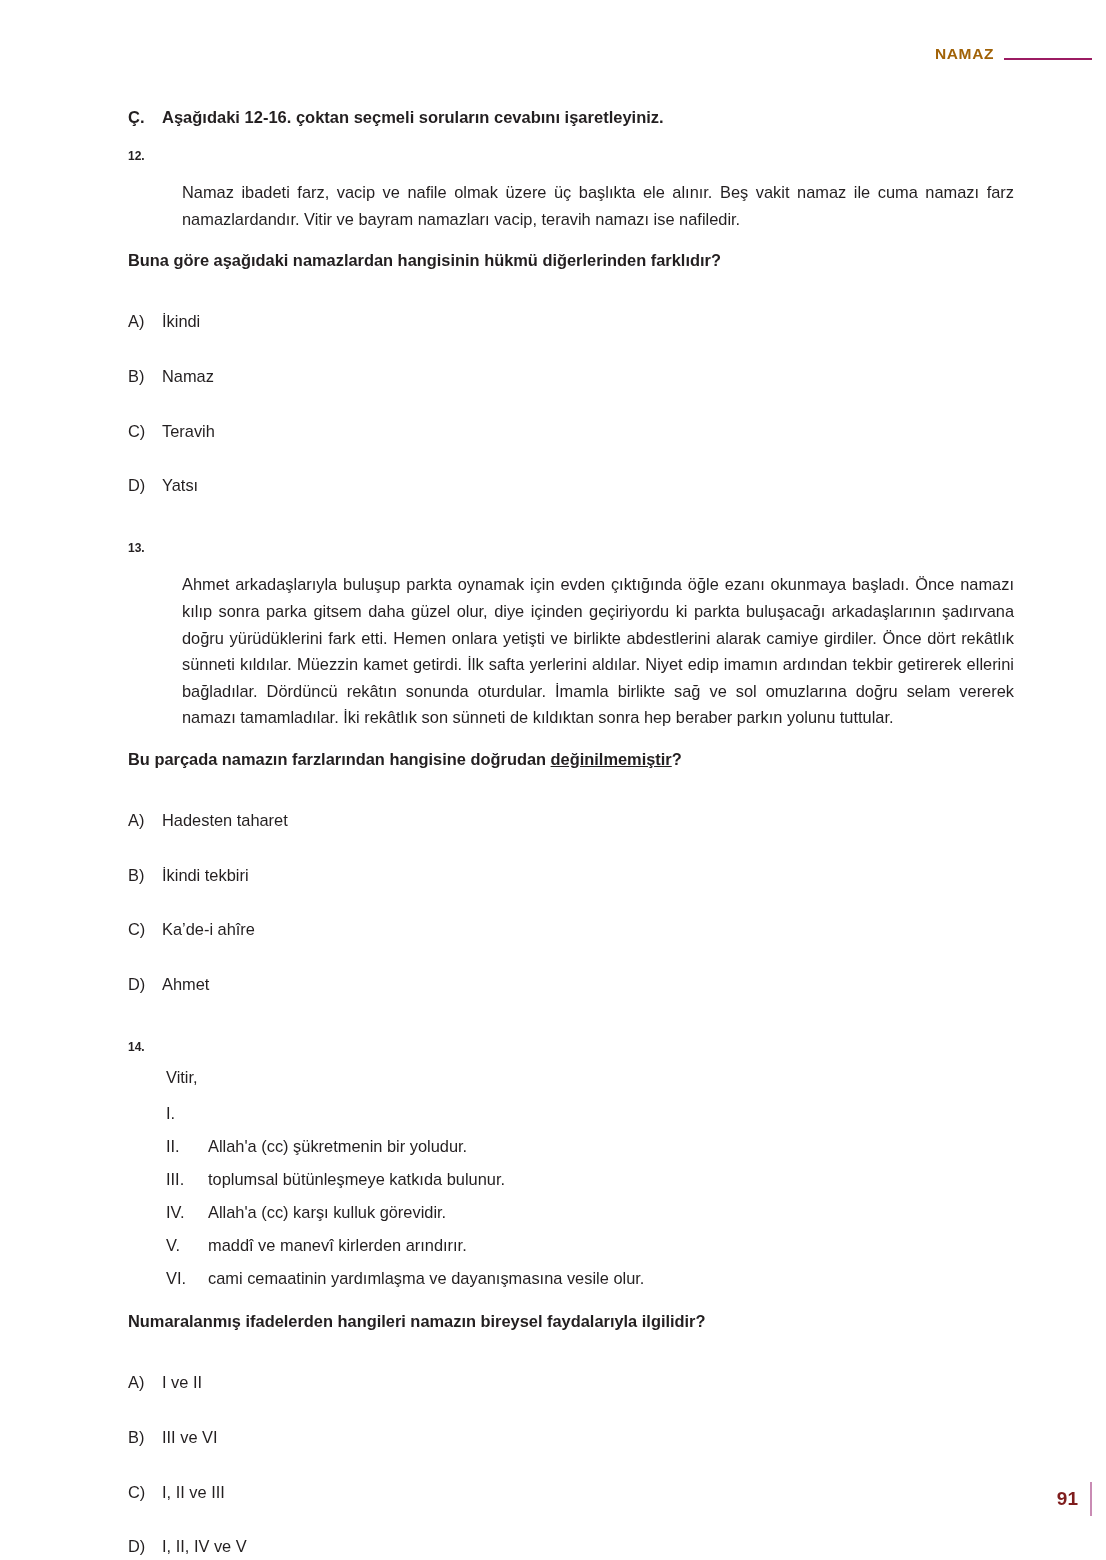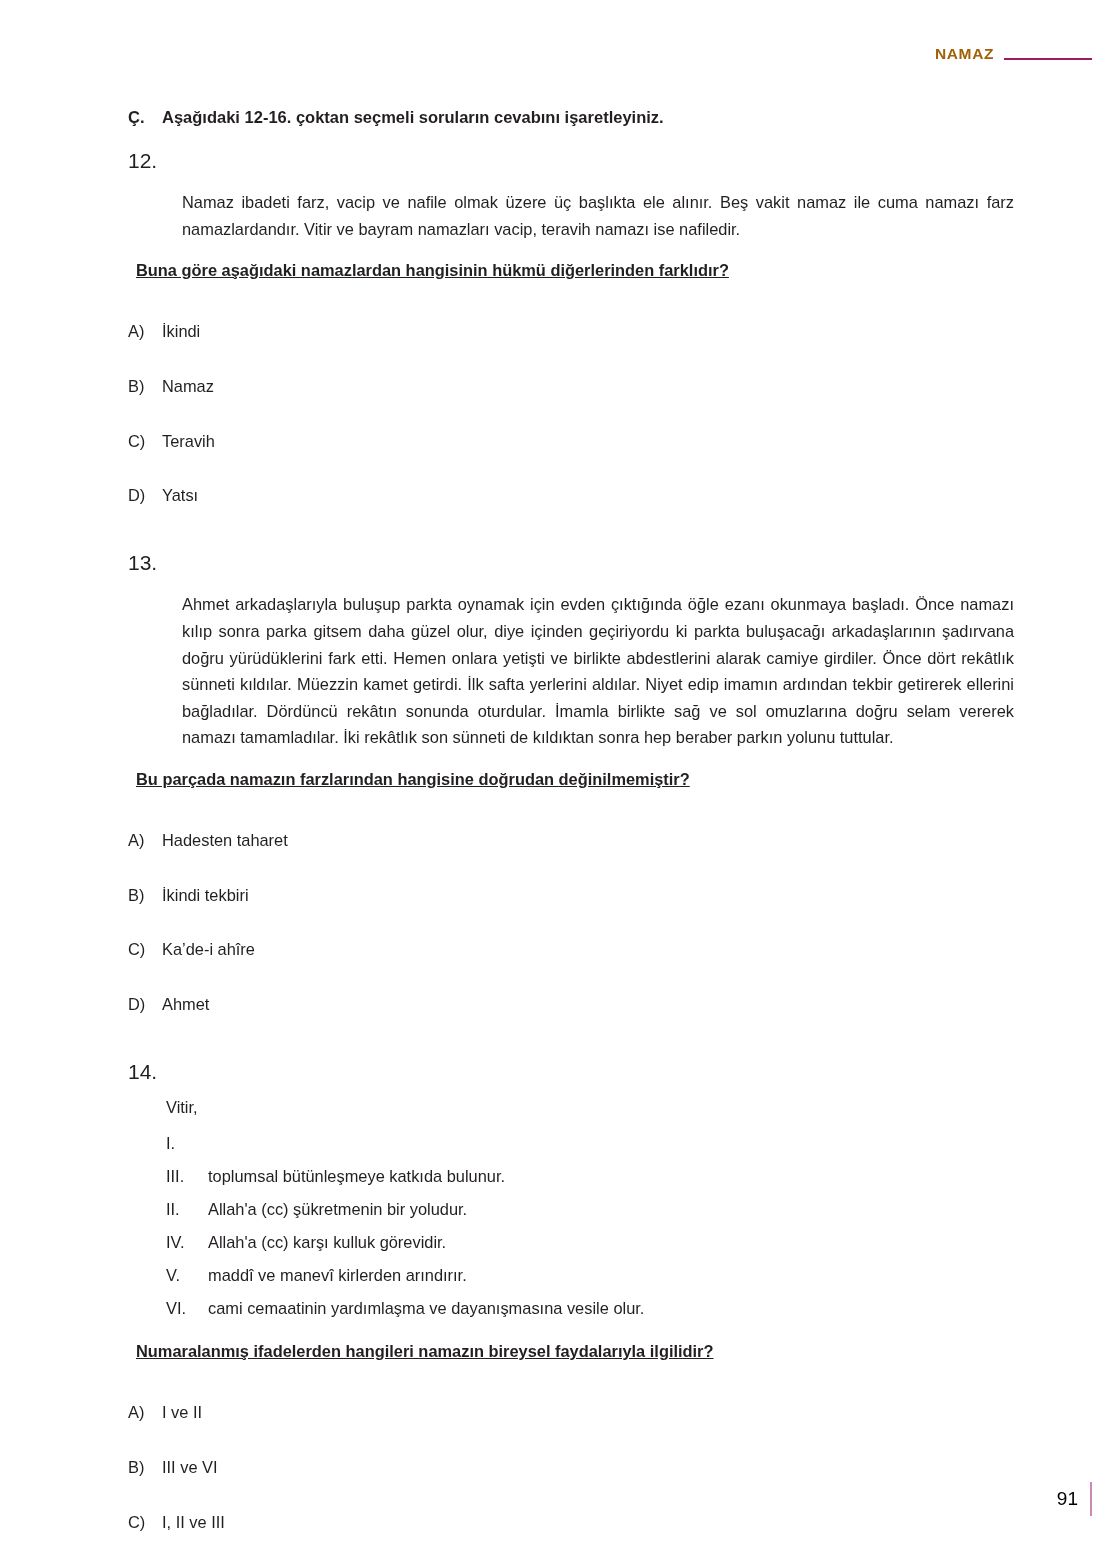--- a/index.html
+++ b/index.html
@@ -60,41 +60,39 @@
   }
   .section-letter {
     width: 34px;
     flex: 0 0 34px;
   }
   .section-text { flex: 1; }
 
   
   .question { margin-bottom: 0; }
   .q-number {
-    font-size: 21px;
-    font-weight: normal;
+    font-size: 12px;
+    font-weight: bold;
     margin-bottom: 14px;
   }
 
   .q-body {
     margin-left: 38px;
     font-size: 16.4px;
     line-height: 1.62;
     text-align: justify;
     text-justify: inter-word;
   }
   .q-body p { margin: 16px; }
 
   .q-prompt {
-    margin-left: 8px;
     margin-top: 14px;
     font-size: 16.4px;
     font-weight: bold;
     line-height: 1.5;
-    text-decoration: underline;
   }
   .q-prompt .underlined { text-decoration: underline; }
 
   
   .options {
     margin-top: 12px;
     margin-left: 0;
   }
   .option {
     display: flex;
@@ -134,22 +132,22 @@
   
   .page-footer {
     position: absolute;
     bottom: 44px;
     right: 14px;
     display: flex;
     align-items: center;
   }
   .page-number {
     font-size: 19px;
-    font-weight: normal;
-    color: #000000;
+    font-weight: bold;
+    color: #7f1d1d;
     margin-right: 12px;
   }
   .footer-rule {
     width: 2px;
     height: 34px;
     background: #C98BB4;
   }
 </style>
 </head>
 <body>
@@ -225,26 +223,26 @@
   <div class="gap-lg"></div>
 
   <div class="question">
     <div class="q-number">14.</div>
     <div class="intro-line">Vitir,</div>
     <div class="roman-list">
       <div class="roman-item">
         <span class="roman-num">I.</span>
       </div>
       <div class="roman-item">
+        <span class="roman-num">II.</span>
+        <span class="roman-text">Allah'a (cc) şükretmenin bir yoludur.</span>
+      </div>
+      <div class="roman-item">
         <span class="roman-num">III.</span>
         <span class="roman-text">toplumsal bütünleşmeye katkıda bulunur.</span>
-      </div>
-      <div class="roman-item">
-        <span class="roman-num">II.</span>
-        <span class="roman-text">Allah'a (cc) şükretmenin bir yoludur.</span>
       </div>
       <div class="roman-item">
         <span class="roman-num">IV.</span>
         <span class="roman-text">Allah'a (cc) karşı kulluk görevidir.</span>
       </div>
       <div class="roman-item">
         <span class="roman-num">V.</span>
         <span class="roman-text">maddî ve manevî kirlerden arındırır.</span>
       </div>
       <div class="roman-item">

